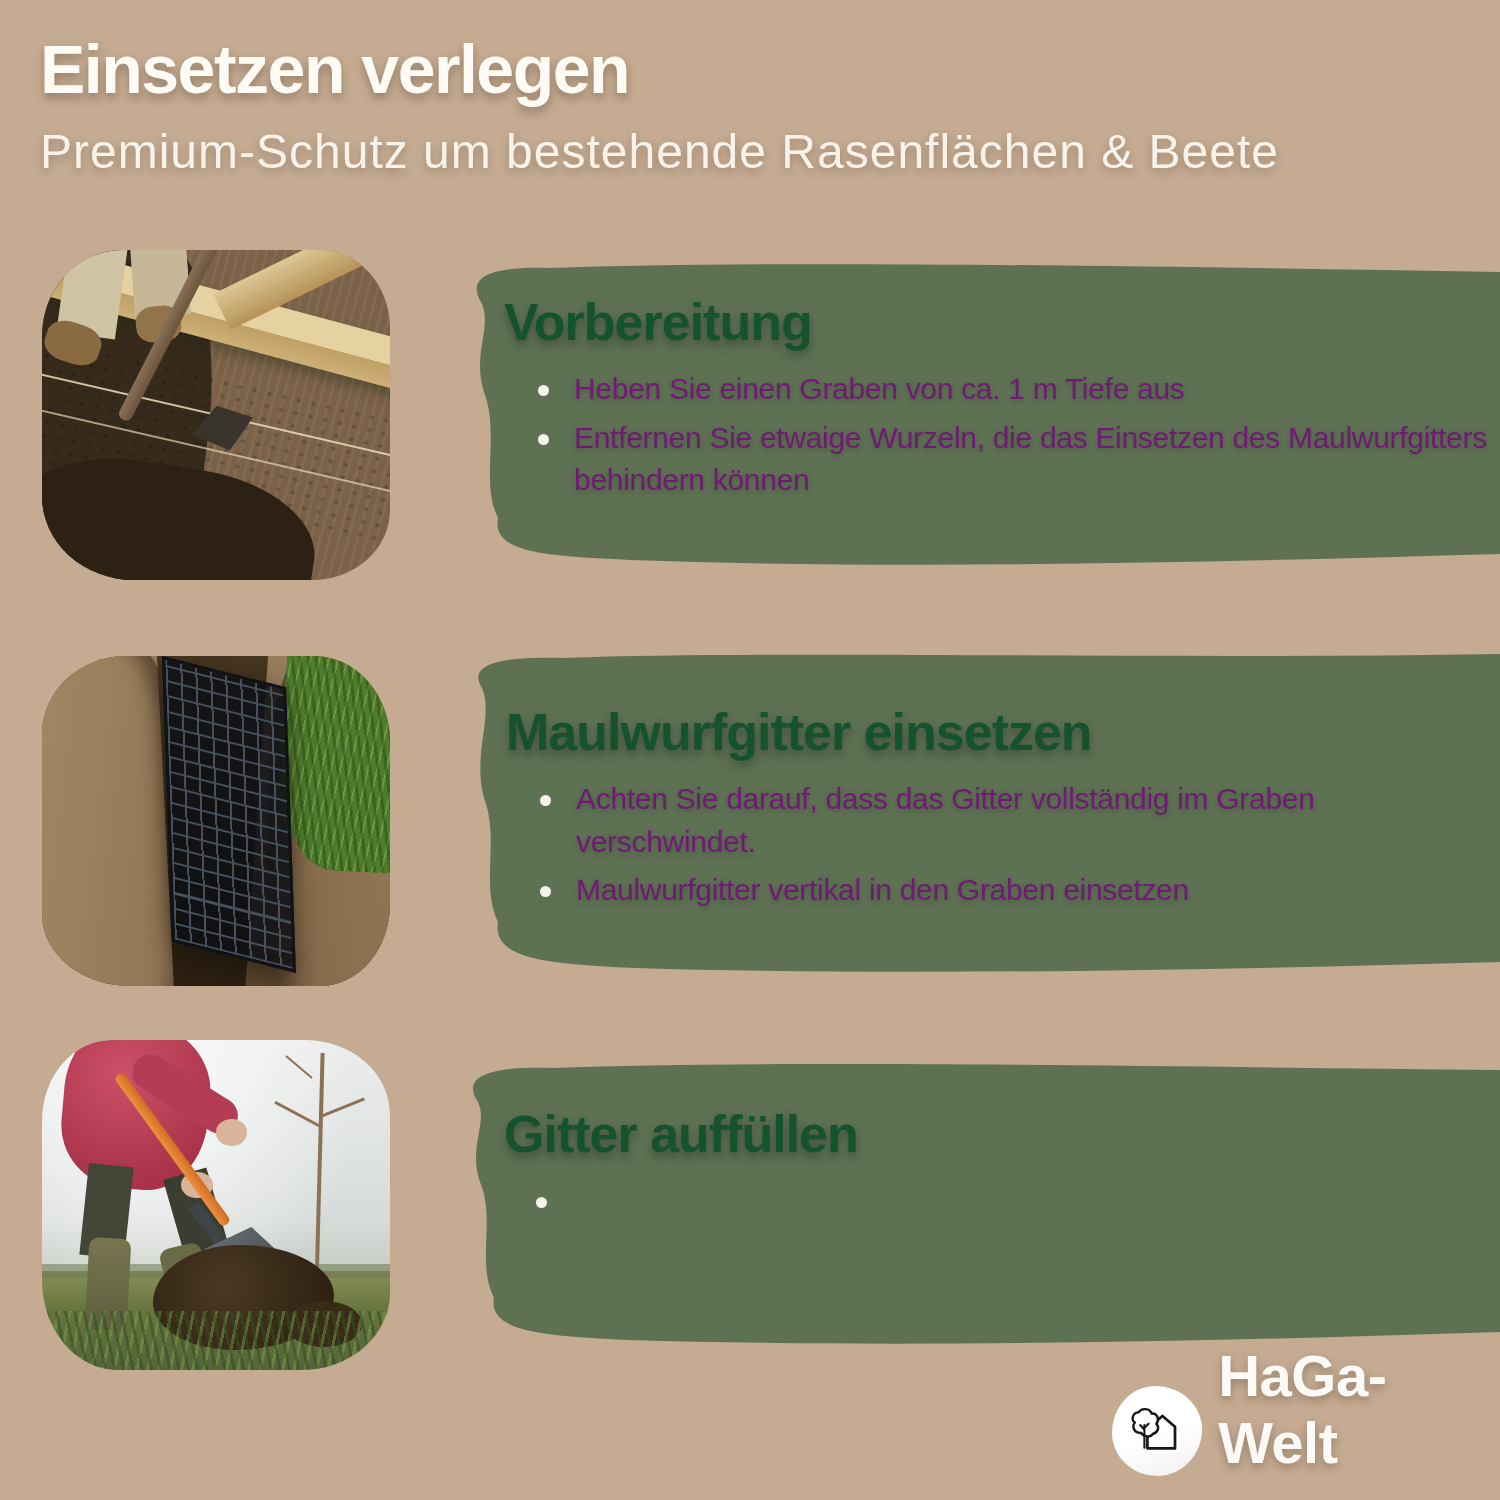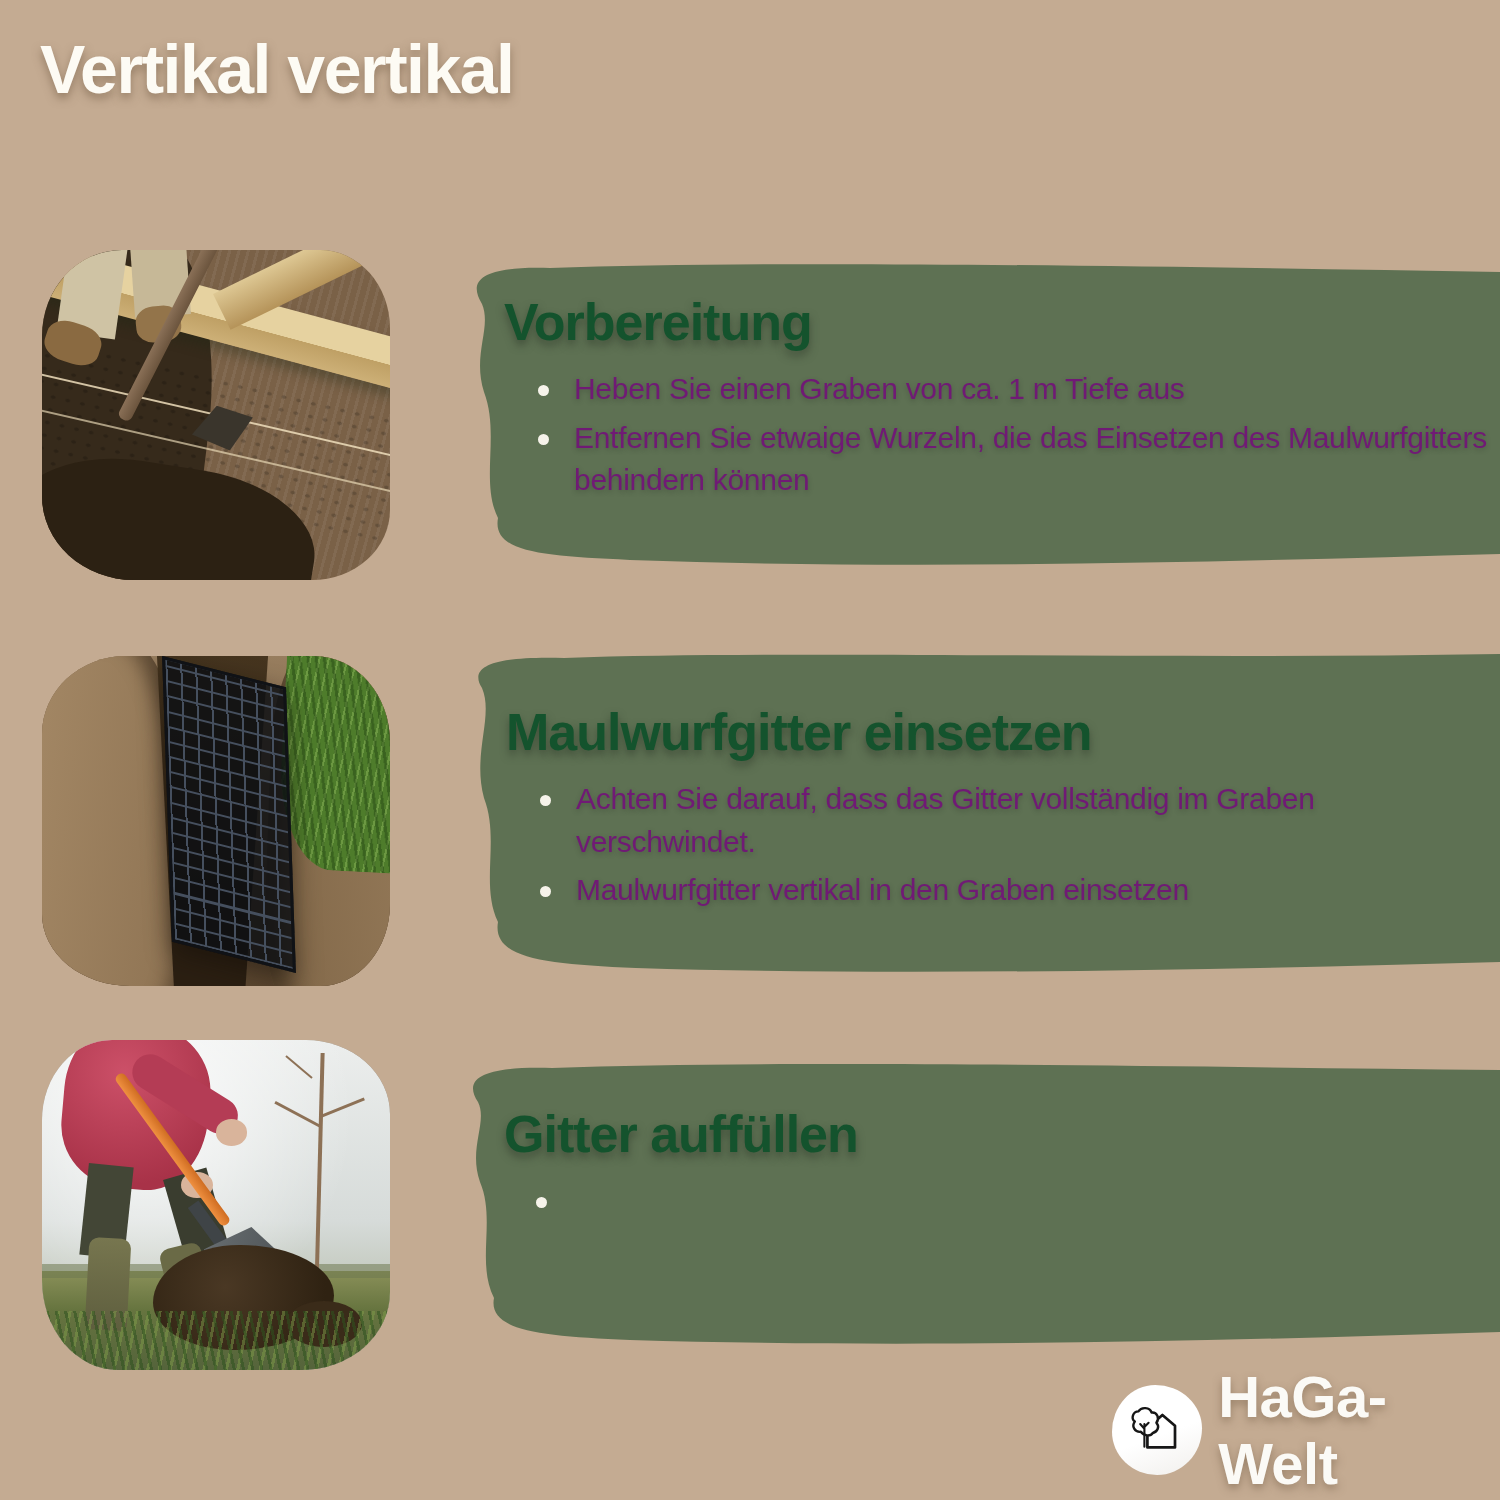--- a/index.html
+++ b/index.html
@@ -124,38 +124,39 @@
   .p3-blade{left:46%;top:58%;width:25%;height:23%;transform:rotate(-30deg);
     background:linear-gradient(140deg,#6a7073,#474c4f);clip-path:polygon(20% 0,80% 6%,100% 80%,8% 100%);}
   .p3-soil{left:32%;top:62%;width:52%;height:32%;
     background:radial-gradient(circle at 40% 40%,#4a3824,#2f2212 80%);
     border-radius:48% 52% 55% 45%/55% 48% 52% 45%;}
   .p3-soil2{left:70%;top:79%;width:22%;height:14%;background:#3a2b19;border-radius:50%;}
   .p3-blades{left:-2%;bottom:-2%;width:104%;height:20%;
     background:repeating-linear-gradient(78deg,rgba(30,55,20,0) 0 6px,rgba(46,82,30,.55) 6px 9px),
       repeating-linear-gradient(102deg,rgba(125,155,72,.5) 0 3px,transparent 3px 11px);}
   
-  .footer{position:absolute;left:1112px;top:1384px;height:92px;display:flex;align-items:center;gap:16px;}
+  .footer{position:absolute;left:1112px;top:1384px;height:92px;display:flex;align-items:flex-end;gap:16px;}
   .logo-badge{
     width:92px;height:90px;background:linear-gradient(160deg,#ffffff 55%,#f1efec);
     border-radius:48% 52% 50% 50%/52% 48% 52% 48%;
     display:flex;align-items:center;justify-content:center;
   }
   .brand-name{
     font-size:58px;font-weight:700;color:#fbfaf6;letter-spacing:-0.5px;
     text-shadow:0 4px 8px rgba(110,88,64,.5);
   }
 </style>
 </head>
 <body>
 
 <div class="canvas">
 
   <div class="header">
-    <h1 class="title">Vertikal vertikal</h1>
+    <h1 class="title">Einsetzen verlegen</h1>
+    <p class="subtitle">Premium-Schutz um bestehende Rasenflächen &amp; Beete</p>
   </div>
 
   <div class="photo photo-1" role="img" aria-label="Person hebt mit einer Hacke einen Graben entlang von Holzbalken aus">
     <div class="layer p1-grass"></div>
     <div class="layer p1-darksoil-left"></div>
     <div class="layer p1-brownband"></div>
     <div class="layer p1-darksoil-bottom"></div>
     <div class="layer p1-beam-a"></div>
     <div class="layer p1-beam-b"></div>
     <div class="layer p1-leg-a"></div>

